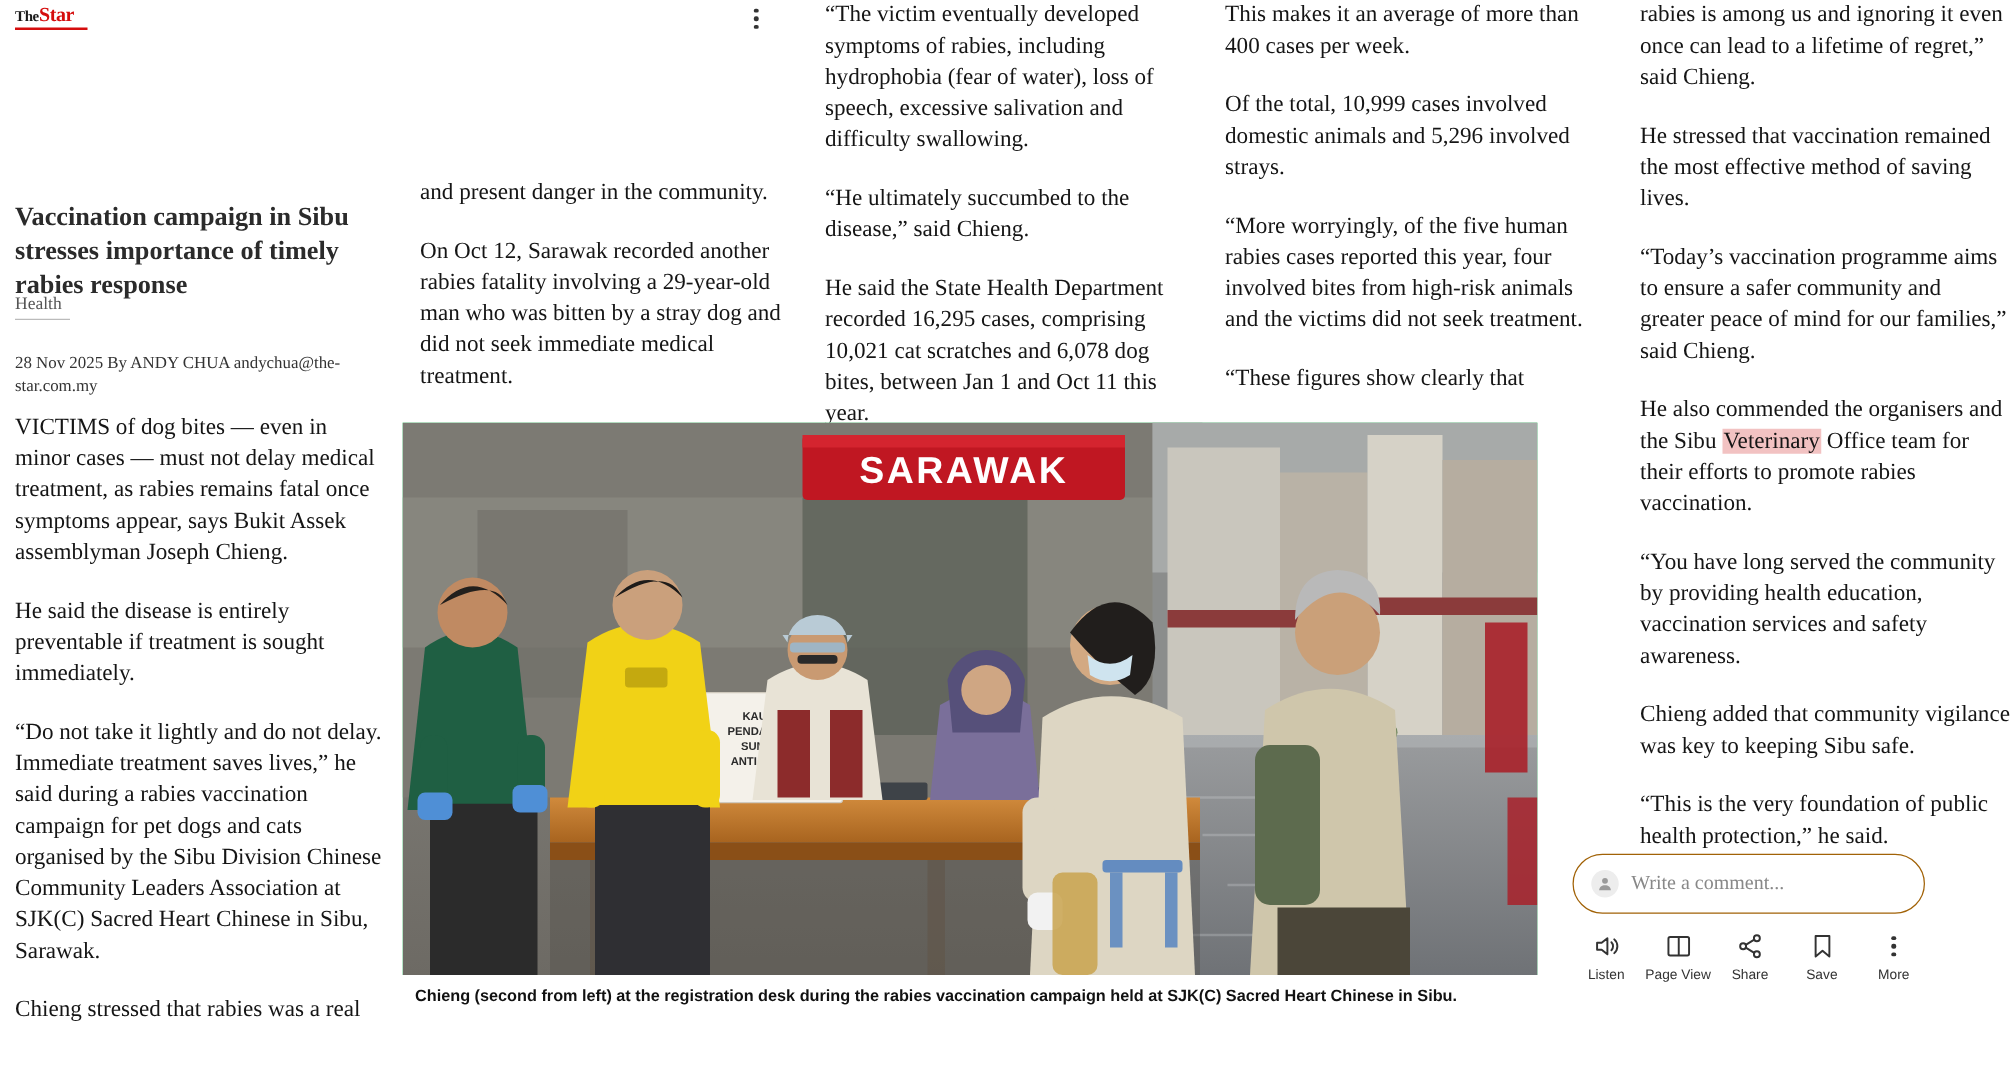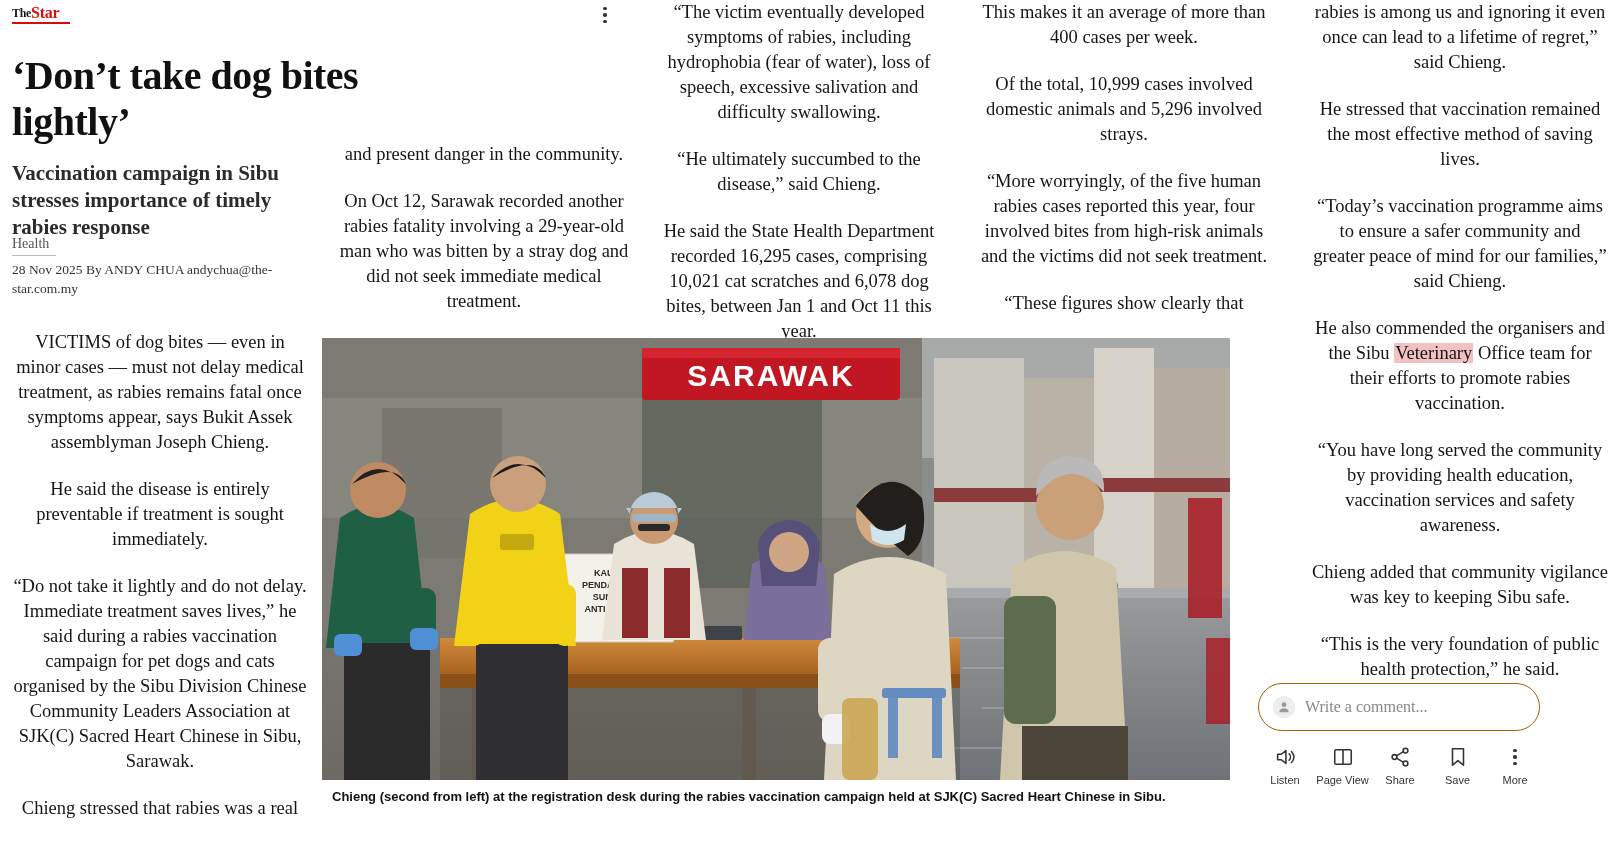--- a/index.html
+++ b/index.html
@@ -96,37 +96,37 @@
     content: "";
     display: block;
     width: 44px;
     height: 1px;
     background: #bbb;
     margin-top: 3px;
   }
   .byline {
     position: absolute;
     left: 12px;
-    top: 260px;
+    top: 280px;
     width: 290px;
     font-family: "Liberation Serif", serif;
     font-size: 13.5px;
     line-height: 19px;
     color: #333;
   }
   .byline .author { color: #333; }
 
   
   p.body {
     font-family: "Liberation Serif", serif;
     font-size: 18.5px;
     line-height: 25px;
     color: #151515;
     margin: 0 0 22px 0;
-    text-align: center;
+    text-align: left;
     hyphens: auto;
   }
   .col-1 .body-start { margin-top: 330px; }
   .col-2 .body-start { margin-top: 142px; }
   .col-3 .body-start { margin-top: 0px; }
   .col-4 .body-start { margin-top: 0px; }
   .col-5 .body-start { margin-top: 0px; }
 
   
   .kebab {
@@ -272,21 +272,20 @@
       <span class="star-underline"></span>
     </div>
   </div>
 
   <div class="kebab">
     <span></span>
     <span></span>
     <span></span>
   </div>
 
-  <h1 class="headline">‘Don’t take dog bites lightly’</h1>
   <h2 class="subhead">Vaccination campaign in Sibu stresses importance of timely rabies response</h2>
   <div class="section-tag">Health</div>
   <div class="byline">
     <span>28 Nov 2025</span>
     <span>By</span>
     <span class="author">ANDY CHUA andychua@the-star.com.my</span>
   </div>
 
   <div class="col col-1">
     <p class="body body-start">VICTIMS of dog bites — even in minor cases — must not delay medical treatment, as rabies remains fatal once symptoms appear, says Bukit Assek assemblyman Joseph Chieng.</p>

